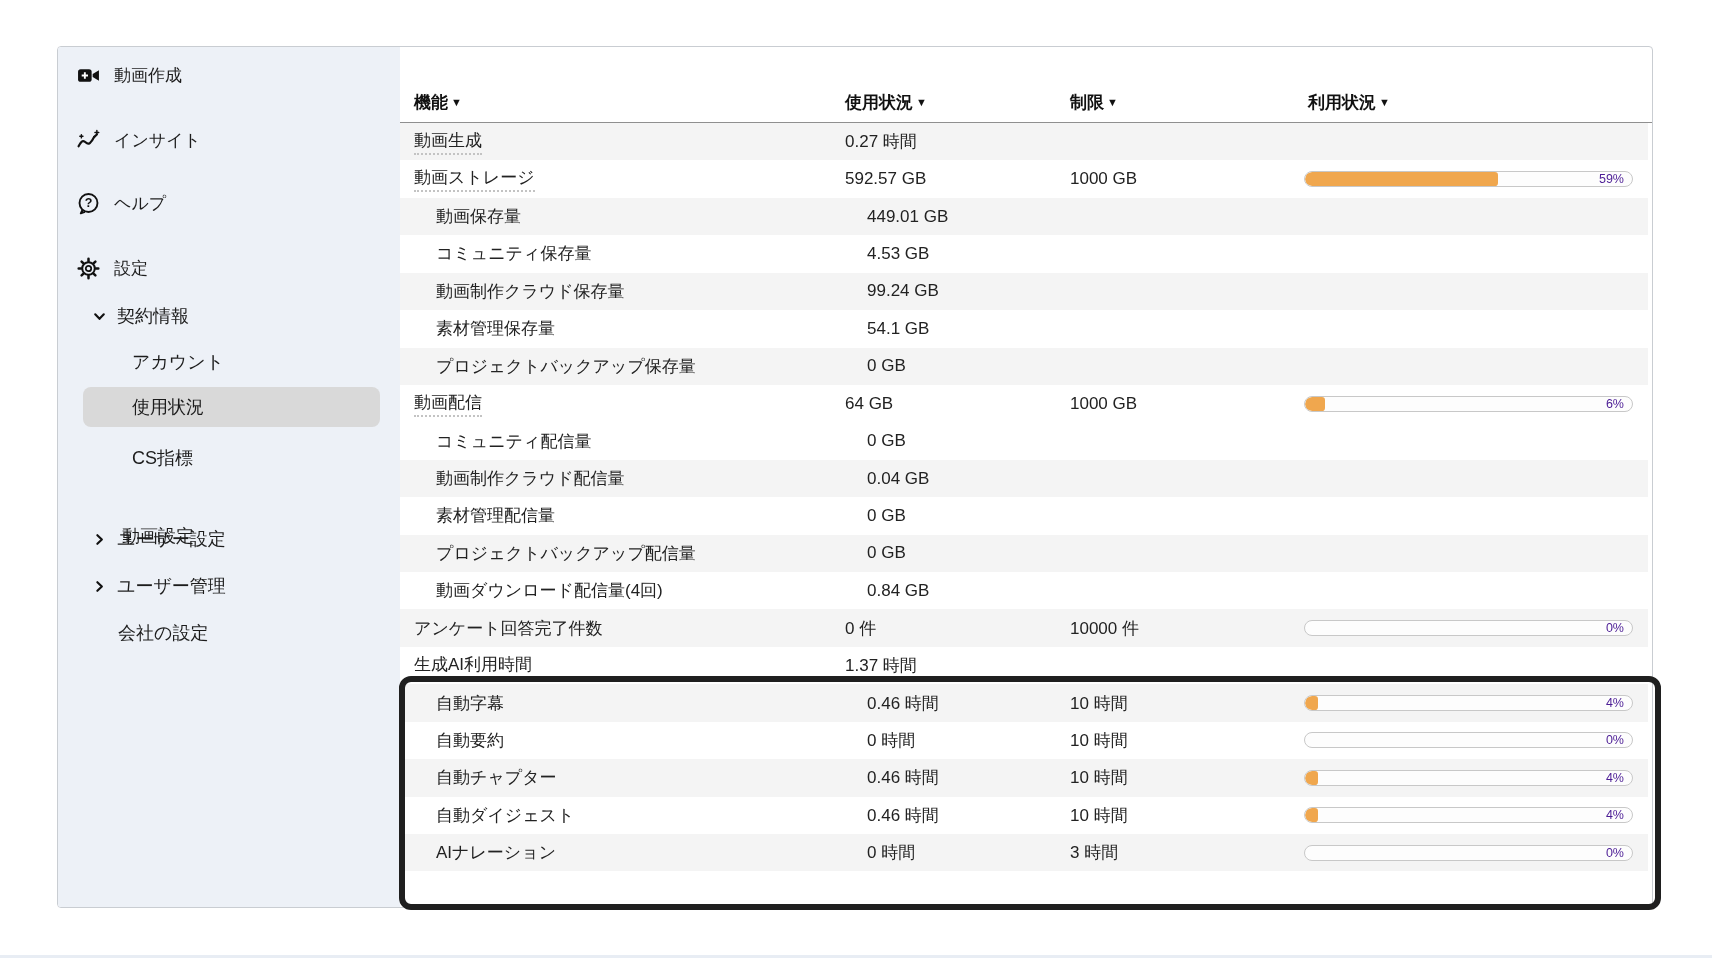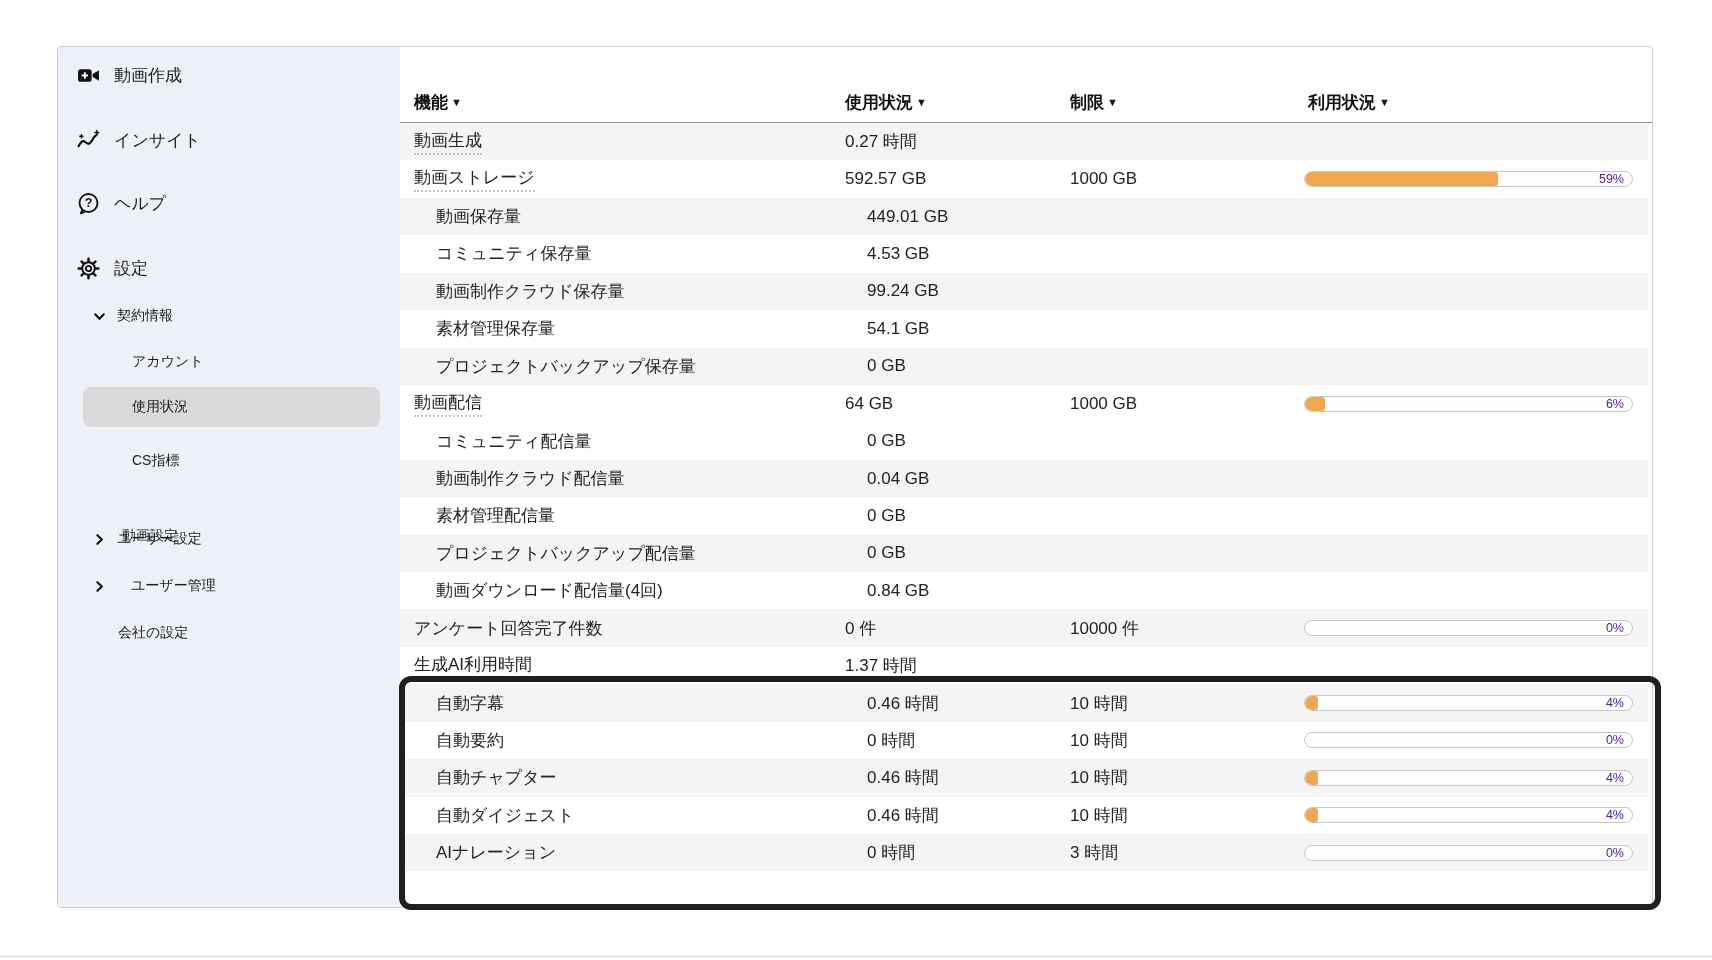--- a/index.html
+++ b/index.html
@@ -9,21 +9,21 @@
 
   
   .card { position:absolute; left:57px; top:46px; width:1596px; height:862px;
     background:#fff; border:1px solid #c9cdd2; border-radius:4px; display:flex; overflow:hidden; }
 
   
   .sidebar { position:relative; width:342px; flex:none; background:var(--sidebar-bg,#edf1f7); }
   .s-item { position:absolute; height:36px; display:flex; align-items:center; gap:14px;
     font-size:17px; color:#1c1c1c; cursor:pointer; }
   .s-item .ic { width:24px; height:24px; display:flex; align-items:center; justify-content:center; }
-  .s-sub { font-size:14px; }
+  .s-sub { font-size:18px; }
   .sel-pill { position:absolute; left:25px; top:340px; width:297px; height:40px;
     background:var(--selected-bg,#d9d9d9); border-radius:8px; }
   .chev { display:inline-flex; width:16px; justify-content:center; }
 
   
   .main { position:relative; flex:1; padding-top:38px; }
   .thead { position:relative; height:38px; border-bottom:1px solid #8f8f8f;
     font-weight:bold; font-size:17px; color:#111; }
   .thead .col { position:absolute; top:6px; cursor:pointer; }
   .sort { font-size:11px; margin-left:3px; vertical-align:2px; }
@@ -135,21 +135,21 @@
 
     <div class="s-item s-sub" style="left:33px; top:474px; gap:10px;">
       <span class="chev">
         <svg width="15" height="15" viewBox="0 0 14 14">
             <path d="M5 3 L9.2 7 L5 11" fill="none" stroke="#111" stroke-width="2" stroke-linecap="round" stroke-linejoin="round"></path>
           </svg>
       </span>
       <span>ユーザー設定</span>
     </div>
 
-    <div class="s-item s-sub" style="left:33px; top:521px; gap:24px;">
+    <div class="s-item s-sub" style="left:33px; top:521px; gap:10px;">
       <span class="chev">
         <svg width="15" height="15" viewBox="0 0 14 14">
             <path d="M5 3 L9.2 7 L5 11" fill="none" stroke="#111" stroke-width="2" stroke-linecap="round" stroke-linejoin="round"></path>
           </svg>
       </span>
       <span>ユーザー管理</span>
     </div>
 
     <div class="s-item s-sub" style="left:60px; top:568px;">
       <span>会社の設定</span>

